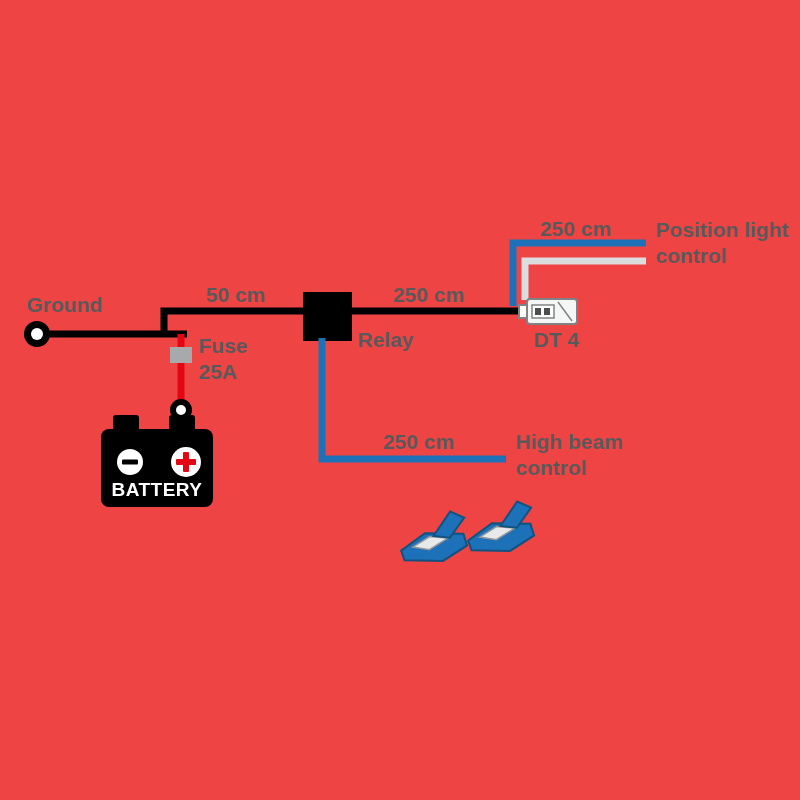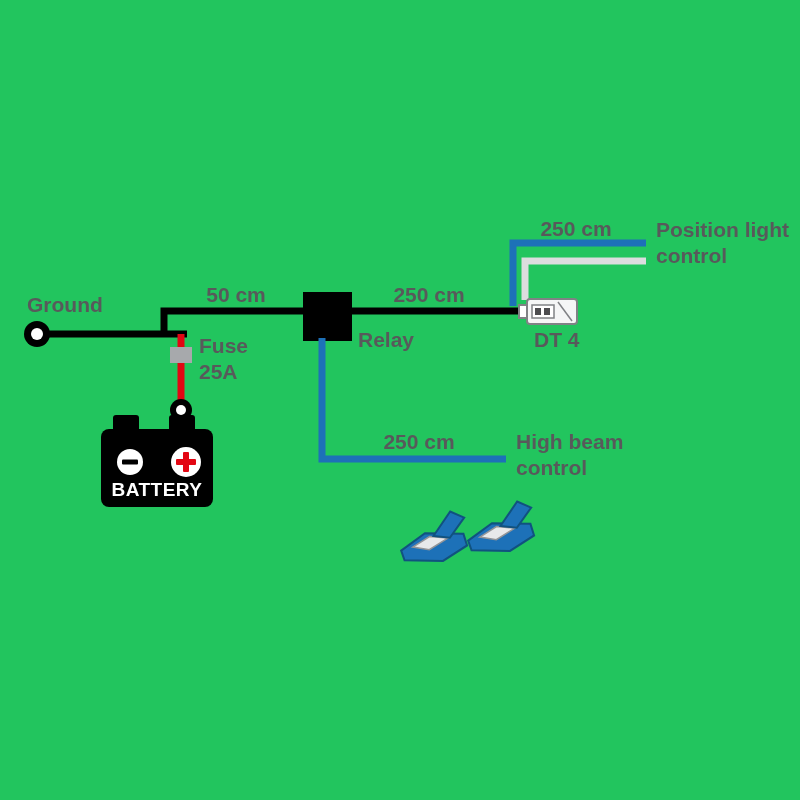--- a/index.html
+++ b/index.html
@@ -1,16 +1,16 @@
 <!DOCTYPE html>
 <html><head>
 <meta charset="utf-8">
 <style>
   html,body{margin:0;padding:0;background:#ffffff;}
-  .canvas{position:relative;width:800px;height:800px;background:#22c55e;overflow:hidden;}
+  .canvas{position:relative;width:800px;height:800px;background:#ef4444;overflow:hidden;}
   svg{display:block;}
   text{font-family:"Liberation Sans","DejaVu Sans",sans-serif;font-weight:700;}
   .lbl{fill:#58595b;font-size:21px;}
   .battery-label{fill:#ffffff;font-size:19px;letter-spacing:0.5px;}
 </style>
 </head>
 <body>
 
 <div class="canvas">
 <svg width="800" height="800" viewBox="0 0 800 800">

